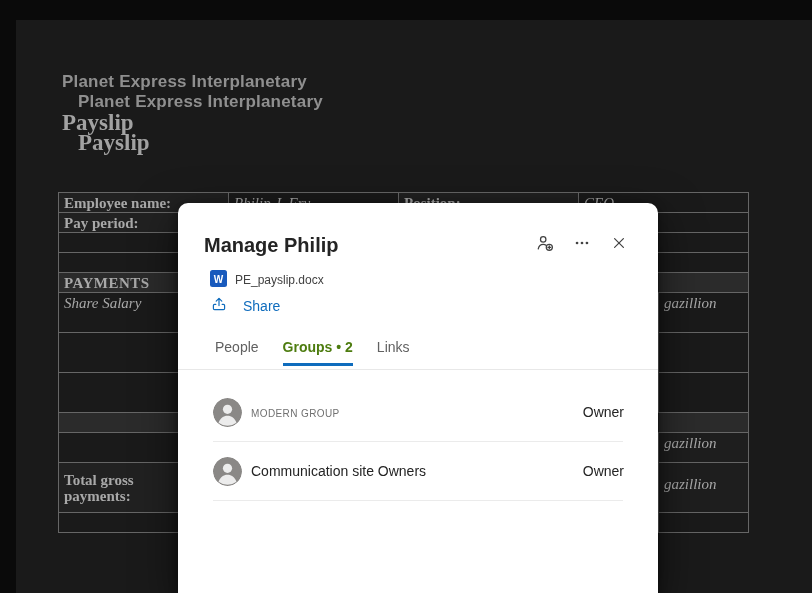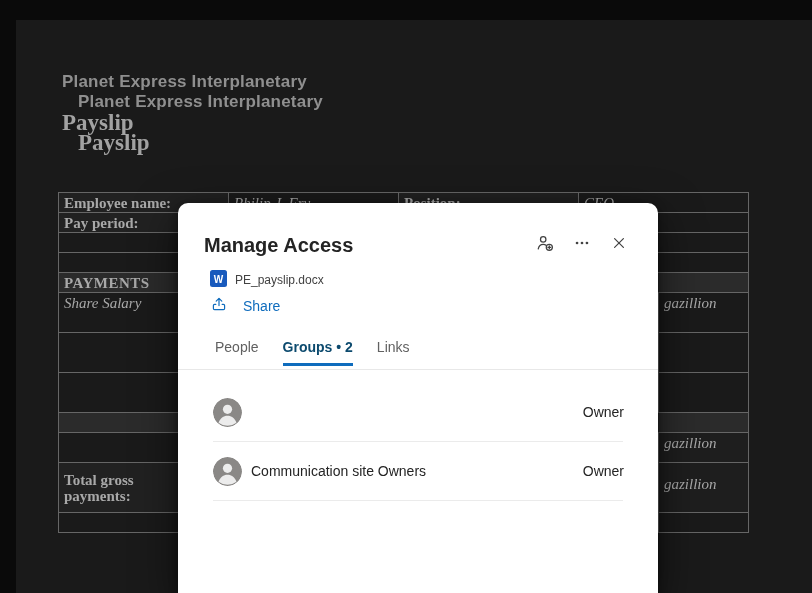--- a/index.html
+++ b/index.html
@@ -69,21 +69,21 @@
   .share-row {
     position:absolute; left:33px; top:93px; height:20px;
     display:flex; align-items:center; gap:16px; cursor:pointer;
   }
   .share-label { font-size:14px; color:#0f6cbd; }
   .tabs { position:absolute; left:37px; top:136px; display:flex; }
   .tab {
     font-size:14px; color:#616161; margin-right:24px;
     padding-bottom:8px; cursor:pointer; border-bottom:3px solid transparent;
   }
-  .tab.active { color:#0c4a6e; font-weight:600; border-bottom-color:#0f6cbd; }
+  .tab.active { color:#4d7c0f; font-weight:600; border-bottom-color:#0f6cbd; }
   .tabs-divider {
     position:absolute; left:0; top:166px; width:100%; height:1px; background:#e8e8e8;
   }
   .group-list { position:absolute; left:0; top:180px; width:100%; }
   .list-item {
     height:58px; display:flex; align-items:center;
     padding:0 34px 0 35px;
   }
   .item-divider { height:1px; background:#ebebeb; margin:0 35px; }
   .avatar {
@@ -137,21 +137,21 @@
 <div class="cell fillA i" style="left:658px;top:432px;width:91px;height:31px;">gazillion</div>
 
 <div class="cell fillL b" style="left:58px;top:462px;width:171px;height:51px;padding-top:9px;"><span class="wrap">Total gross payments:</span></div>
 <div class="cell fillA i" style="left:658px;top:462px;width:91px;height:51px;padding-top:12px;">gazillion</div>
 
 <div class="cell" style="left:58px;top:512px;width:171px;height:21px;"></div>
 <div class="cell" style="left:658px;top:512px;width:91px;height:21px;"></div>
 
 <div class="dialog">
 
-  <div class="dlg-title">Manage Access</div>
+  <div class="dlg-title">Manage Philip</div>
 
   <div class="dlg-actions">
     <button class="icon-btn" title="">
       <span>
         <svg width="18" height="18" viewBox="0 0 20 20" fill="none" stroke="#424242" stroke-width="1.4" stroke-linecap="round">
           <circle cx="8" cy="6" r="3"></circle>
           <path d="M2.5 16.5 C3.2 13.2 5.4 11.5 8 11.5 C9.2 11.5 10.3 11.8 11.2 12.5"></path>
           <circle cx="14.8" cy="14.8" r="3.4"></circle>
           <path d="M14.8 13.2 V16.4 M13.2 14.8 H16.4"></path>
         </svg>
@@ -206,20 +206,21 @@
   <div class="group-list">
     <div class="list-item">
       <span class="avatar">
         <svg width="29" height="29" viewBox="0 0 29 29">
           <circle cx="14.5" cy="14.5" r="14.5" fill="#8a8886"></circle>
           <circle cx="14.5" cy="11.3" r="4.6" fill="#ececec"></circle>
           <path d="M5.6 24.8 C7.2 20 10.5 17.8 14.5 17.8 C18.5 17.8 21.8 20 23.4 24.8 A14.5 14.5 0 0 1 5.6 24.8 Z" fill="#ececec"></path>
         </svg>
       </span>
       <span class="item-text">
+        <div class="item-sub">MODERN GROUP</div>
       </span>
       <span class="item-role">Owner</span>
     </div>
     <div class="item-divider"></div>
     <div class="list-item">
       <span class="avatar">
         <svg width="29" height="29" viewBox="0 0 29 29">
           <circle cx="14.5" cy="14.5" r="14.5" fill="#8a8886"></circle>
           <circle cx="14.5" cy="11.3" r="4.6" fill="#ececec"></circle>
           <path d="M5.6 24.8 C7.2 20 10.5 17.8 14.5 17.8 C18.5 17.8 21.8 20 23.4 24.8 A14.5 14.5 0 0 1 5.6 24.8 Z" fill="#ececec"></path>

